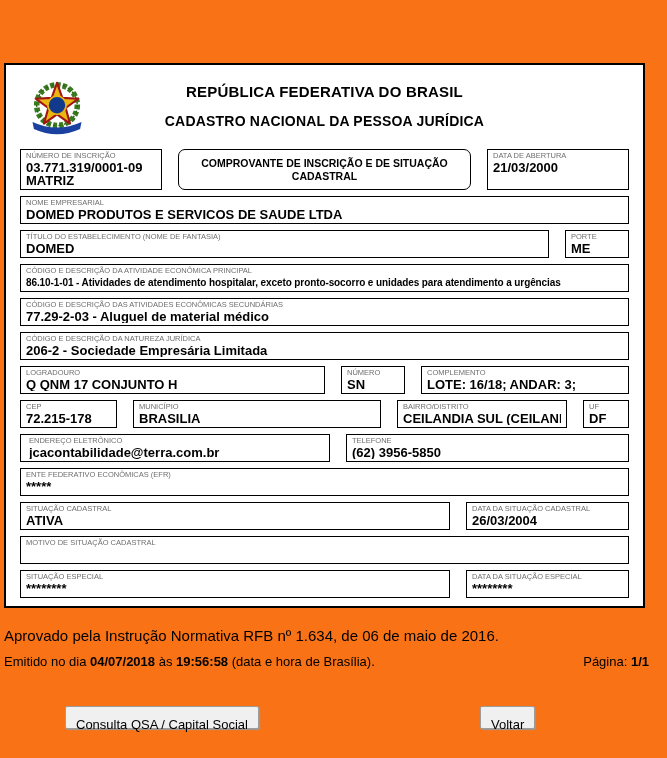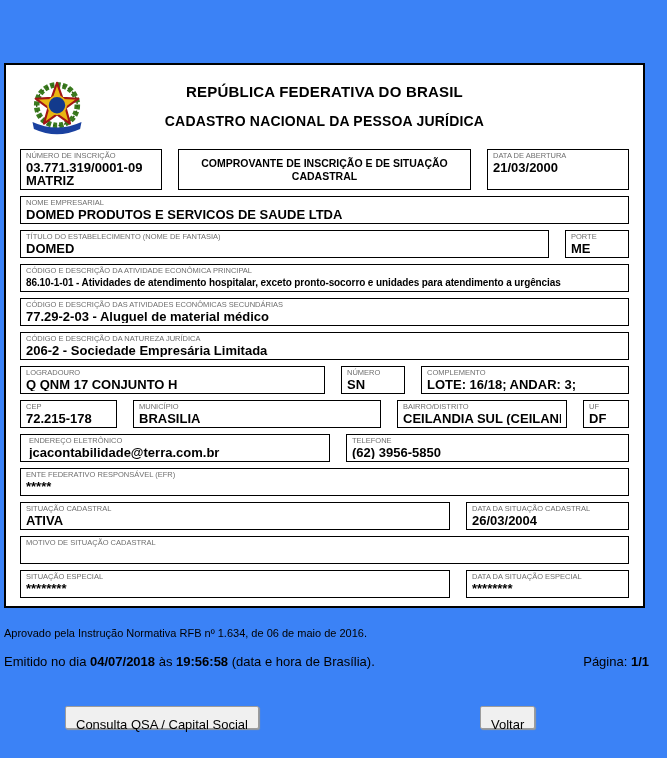--- a/index.html
+++ b/index.html
@@ -1,18 +1,18 @@
 <!DOCTYPE html>
 <html><head>
 <meta charset="utf-8">
 <style>
   * { box-sizing: border-box; }
   html, body { margin: 0; padding: 0; background: #fff; }
   body { font-family: "Liberation Sans", sans-serif; color: #000; }
-  .page { position: relative; width: 667px; height: 758px; background: #3b82f6; overflow: hidden; }
+  .page { position: relative; width: 667px; height: 758px; background: #f97316; overflow: hidden; }
 
   .doc {
     position: absolute; left: 4px; top: 63px; width: 641px;
     border: 2px solid #000; background: #fff; padding: 8px 14px 8px;
   }
 
   .doc-header { position: relative; height: 70px; margin-bottom: 6px; }
   .logo { position: absolute; left: 2px; top: 4px; }
   .titles { text-align: center; padding-top: 10px; }
   .title1 { font-size: 15px; font-weight: bold; letter-spacing: 0.2px; margin-bottom: 13px; }
@@ -31,24 +31,24 @@
   .w-logr  { flex: 0 0 305px; }
   .w-num   { flex: 0 0 64px; }
   .w-cep   { flex: 0 0 97px; }
   .w-bairro{ flex: 0 0 170px; }
   .w-uf    { flex: 0 0 46px; }
   .w-email { flex: 0 0 310px; padding-left: 8px; }
   .w-dsc   { flex: 0 0 163px; }
 
   .center-title {
     display: flex; align-items: center; justify-content: center;
-    text-align: center; font-weight: bold; font-size: 10.5px; line-height: 13px; padding: 2px 8px;
-  }
-
-  .note1 { position: absolute; left: 4px; top: 627px; font-size: 11px; }
+    text-align: center; font-weight: bold; font-size: 10.5px; line-height: 13px; padding: 2px 8px; border-radius: 7px;
+  }
+
+  .note1 { position: absolute; left: 4px; top: 627px; font-size: 15px; }
   .line2 {
     position: absolute; left: 4px; right: 18px; top: 654px;
     display: flex; justify-content: space-between; font-size: 13px; text-align: right;
   }
   .line2 b { font-weight: bold; }
 
   .btnrow { position: absolute; left: 0; top: 706px; width: 100%; height: 30px; }
   .btn {
     position: absolute; top: 0; height: 23px;
     font-family: "Liberation Sans", sans-serif; font-size: 13px; color: #000;
@@ -173,21 +173,21 @@
         <div class="value">jcacontabilidade@terra.com.br</div>
       </div>
       <div class="field grow">
         <div class="label">TELEFONE</div>
         <div class="value">(62) 3956-5850</div>
       </div>
     </div>
 
     <div class="row">
       <div class="field grow">
-        <div class="label">ENTE FEDERATIVO RESPONSÁVEL (EFR)</div>
+        <div class="label">ENTE FEDERATIVO ECONÔMICAS (EFR)</div>
         <div class="value">*****</div>
       </div>
     </div>
 
     <div class="row">
       <div class="field grow">
         <div class="label">SITUAÇÃO CADASTRAL</div>
         <div class="value">ATIVA</div>
       </div>
       <div class="field w-dsc">

